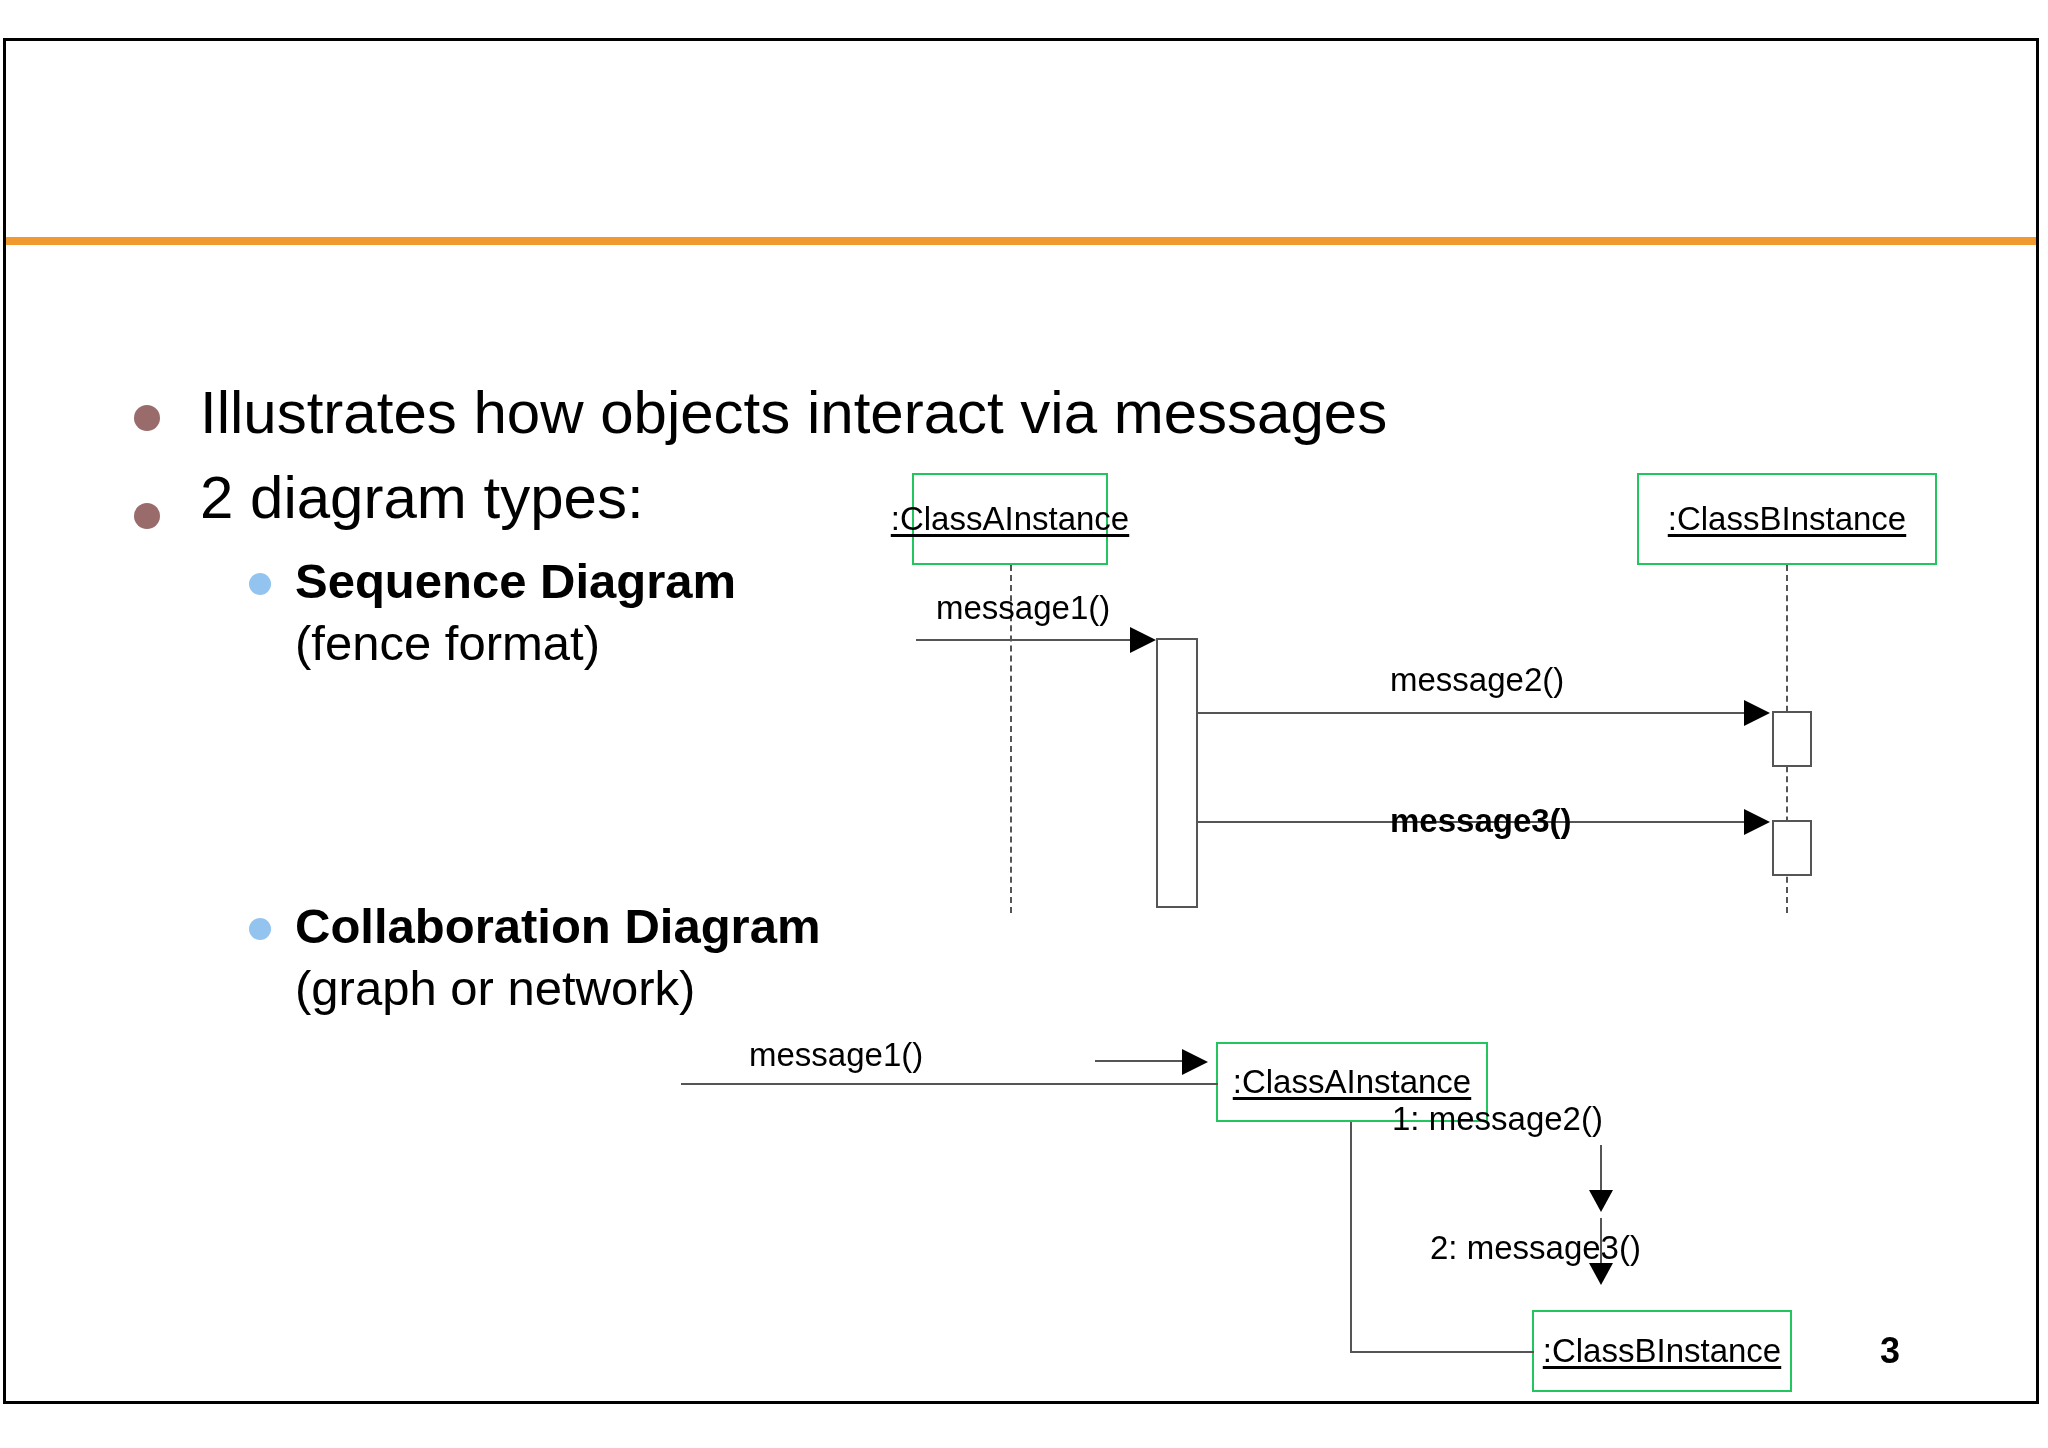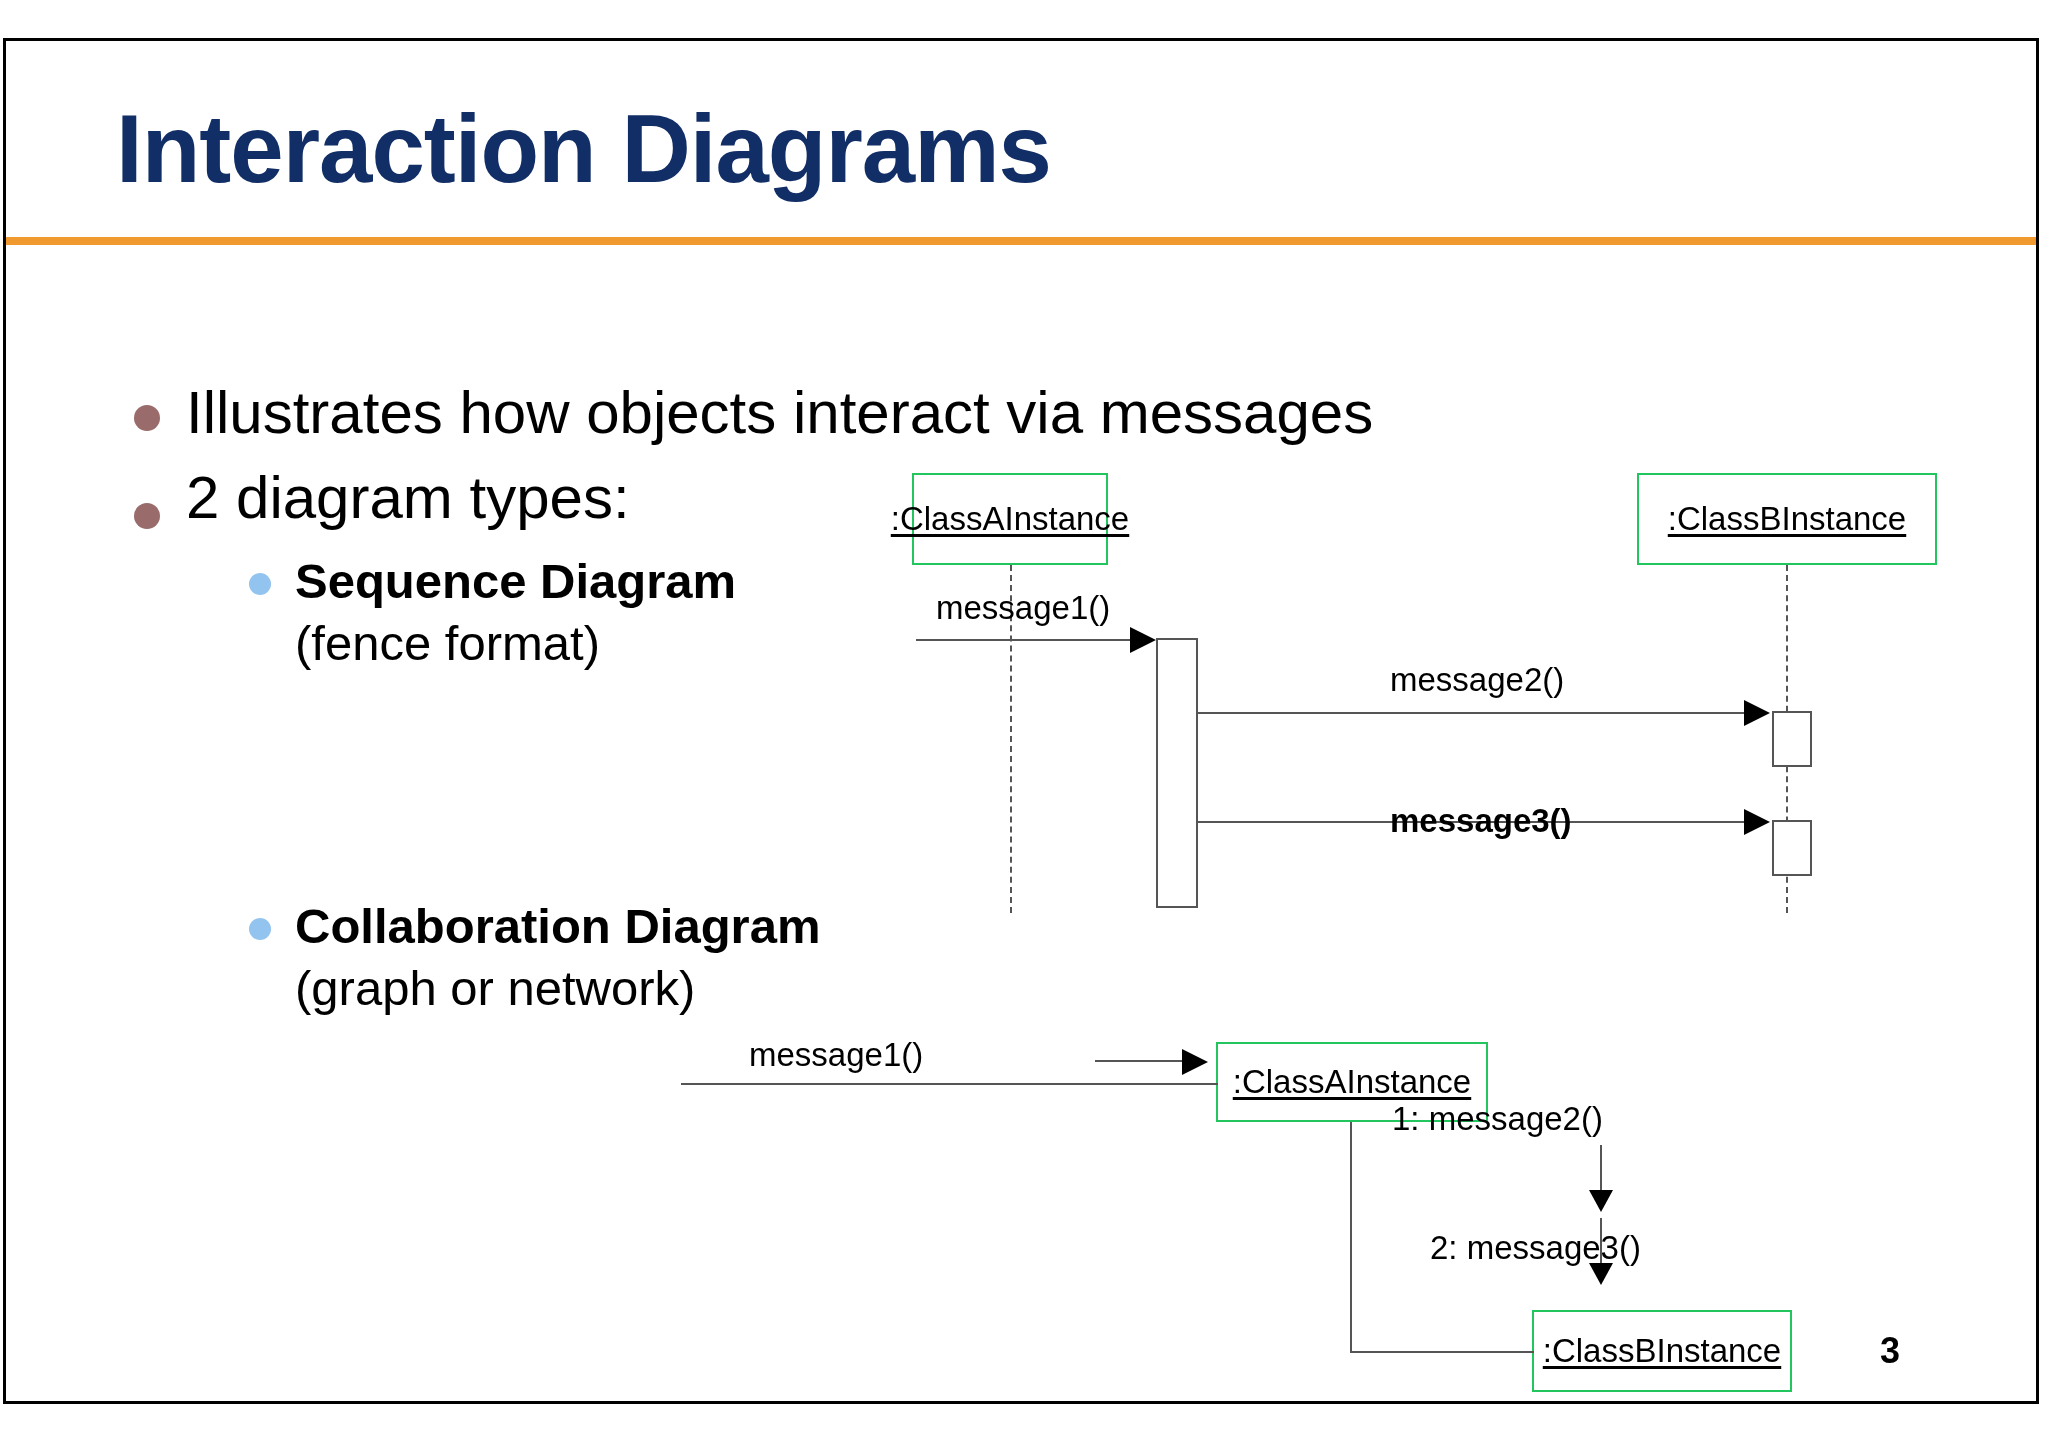--- a/index.html
+++ b/index.html
@@ -10,21 +10,21 @@
 
   
   .title{position:absolute;left:110px;top:60px;width:1500px;
          font-size:96px;font-weight:bold;color:#122e66;letter-spacing:-1px;
          line-height:1.0;white-space:nowrap;}
   .rule{position:absolute;left:0px;top:196px;width:2030px;height:8px;background:#f0992e;}
 
   
   .l1{position:absolute;display:flex;align-items:flex-start;}
   .dot1{width:26px;height:26px;border-radius:50%;background:#9a6b6b;margin-top:24px;flex:0 0 auto;}
-  .l1 .txt{margin-left:26px;font-size:60px;color:#000;line-height:1.05;white-space:nowrap;}
+  .l1 .txt{margin-left:40px;font-size:60px;color:#000;line-height:1.05;white-space:nowrap;}
 
   .l2{position:absolute;display:flex;align-items:flex-start;}
   .dot2{width:22px;height:22px;border-radius:50%;background:#93c4f0;margin-top:22px;flex:0 0 auto;}
   .l2 .txt{margin-left:24px;font-size:49px;color:#000;line-height:1.26;}
   .l2 .strong{font-weight:bold;}
 
   .b-illustrates{left:128px;top:340px;}
   .b-types{left:128px;top:425px;align-items:flex-end;}
   .b-seq{left:243px;top:510px;}
   .b-collab{left:243px;top:855px;}
@@ -48,21 +48,20 @@
 
   .mlabel{position:absolute;font-size:33px;color:#000;white-space:nowrap;}
 
   .pagenum{position:absolute;font-size:36px;font-weight:bold;color:#000;}
 </style>
 </head>
 <body>
 
 <div class="slide">
 
-  <div class="title">Interaction Diagrams</div>
   <div class="rule"></div>
 
   <div class="l1 b-illustrates">
     <div class="dot1"></div>
     <div class="txt">Illustrates how objects interact via messages</div>
   </div>
 
   <div class="l1 b-types">
     <div class="dot1"></div>
     <div class="txt">2 diagram types:</div>

